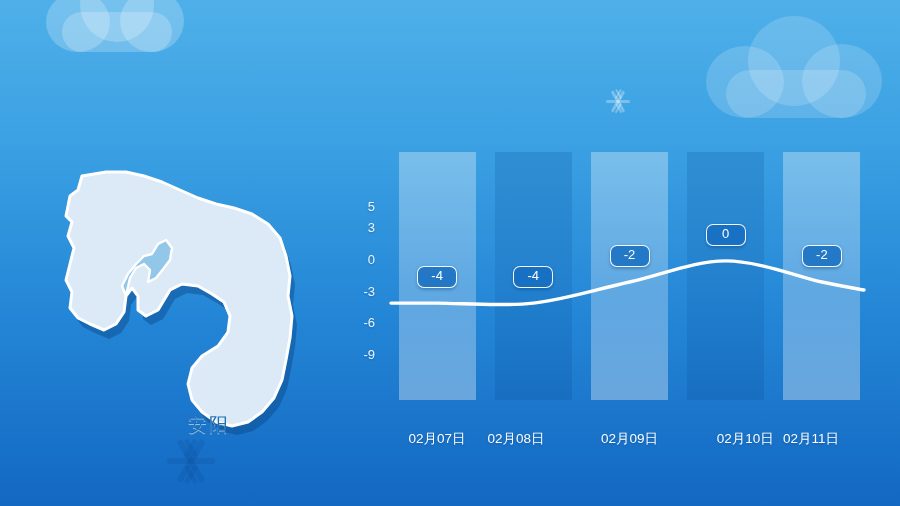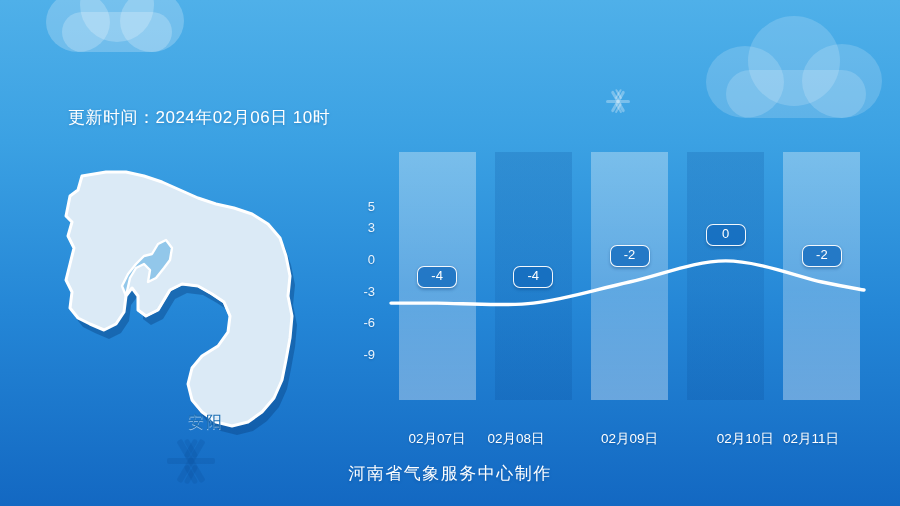--- a/index.html
+++ b/index.html
@@ -32,21 +32,21 @@
     position:absolute;left:68px;top:106px;
     font-size:17px;color:#ffffff;letter-spacing:.5px;white-space:nowrap;
     text-shadow:0 1px 3px rgba(6,60,120,.25);
   }
 
   
   #map-wrap{position:absolute;left:52px;top:160px;width:270px;height:300px;}
   #map-wrap svg{display:block;width:270px;height:300px;overflow:visible;}
   #map-label{
     position:absolute;left:136px;top:252px;
-    font-size:16px;color:#1c6fb5;letter-spacing:2px;white-space:nowrap;
+    font-size:19px;color:#1c6fb5;letter-spacing:2px;white-space:nowrap;
     text-shadow:0 1px 0 rgba(255,255,255,.55);
   }
 
   
   #chart{position:absolute;left:333px;top:146px;width:545px;height:290px;}
   .band{position:absolute;top:6px;height:248px;
         background:linear-gradient(180deg,rgba(255,255,255,.32) 0%,rgba(255,255,255,.26) 55%,rgba(255,255,255,.34) 100%);}
   .band.dark{background:linear-gradient(180deg,rgba(8,74,150,.20) 0%,rgba(8,74,150,.16) 55%,rgba(8,74,150,.21) 100%);}
   .ytick{position:absolute;right:0;width:34px;text-align:right;
          font-size:13px;color:#eaf4fd;text-shadow:0 1px 2px rgba(6,60,120,.35);}
@@ -101,21 +101,20 @@
   <div class="flake" style="left:162px;top:432px;width:58px;height:58px;">
     <b style="width:48px;height:6px;margin:-3px 0 0 -24px;background:rgba(10,80,158,.26);"></b>
     <b style="width:48px;height:6px;margin:-3px 0 0 -24px;background:rgba(10,80,158,.26);transform:rotate(60deg);"></b>
     <b style="width:48px;height:6px;margin:-3px 0 0 -24px;background:rgba(10,80,158,.26);transform:rotate(120deg);"></b>
     <b style="width:20px;height:5px;margin:-15px 0 0 -10px;background:rgba(10,80,158,.26);transform:rotate(60deg);"></b>
     <b style="width:20px;height:5px;margin:11px 0 0 -10px;background:rgba(10,80,158,.26);transform:rotate(60deg);"></b>
     <b style="width:20px;height:5px;margin:-15px 0 0 -10px;background:rgba(10,80,158,.26);transform:rotate(-60deg);"></b>
     <b style="width:20px;height:5px;margin:11px 0 0 -10px;background:rgba(10,80,158,.26);transform:rotate(-60deg);"></b>
   </div>
 
-  <div id="subtitle">更新时间：2024年02月06日 10时</div>
 
   <div id="map-wrap">
     <svg viewBox="0 0 270 300" xmlns="http://www.w3.org/2000/svg">
       <g transform="translate(5,9)">
         <path fill="rgba(10,66,130,.42)" d="
           M30,16 L26,30 L18,36 L14,56 L20,62 L16,76 L22,88 L18,104 L14,120 L20,132
           L18,148 L26,158 L38,164 L52,170 L64,164 L72,152 L74,136 L80,128 L86,136
           L86,150 L94,156 L106,150 L112,140 L118,130 L130,124 L146,126 L160,134
           L172,142 L178,156 L176,172 L166,186 L150,196 L140,208 L136,224 L140,240
           L150,252 L164,262 L180,266 L196,262 L210,252 L222,238 L230,220 L234,200
@@ -170,15 +169,14 @@
       </div>
     <div id="xlabels">
         <div class="xlabel" style="left: 56px; width: 96.2px;">02月07日</div>
         <div class="xlabel" style="left: 135px; width: 96.2px;">02月08日</div>
         <div class="xlabel" style="left: 248.4px; width: 96.2px;">02月09日</div>
         <div class="xlabel" style="left: 344.6px; width: 96.2px; text-align: right;">02月10日</div>
         <div class="xlabel" style="left: 430px; width: 96.2px;">02月11日</div>
       </div>
   </div>
 
-  <div id="footer">河南省气象服务中心制作</div>
 
 </div>
 
 </body></html>

